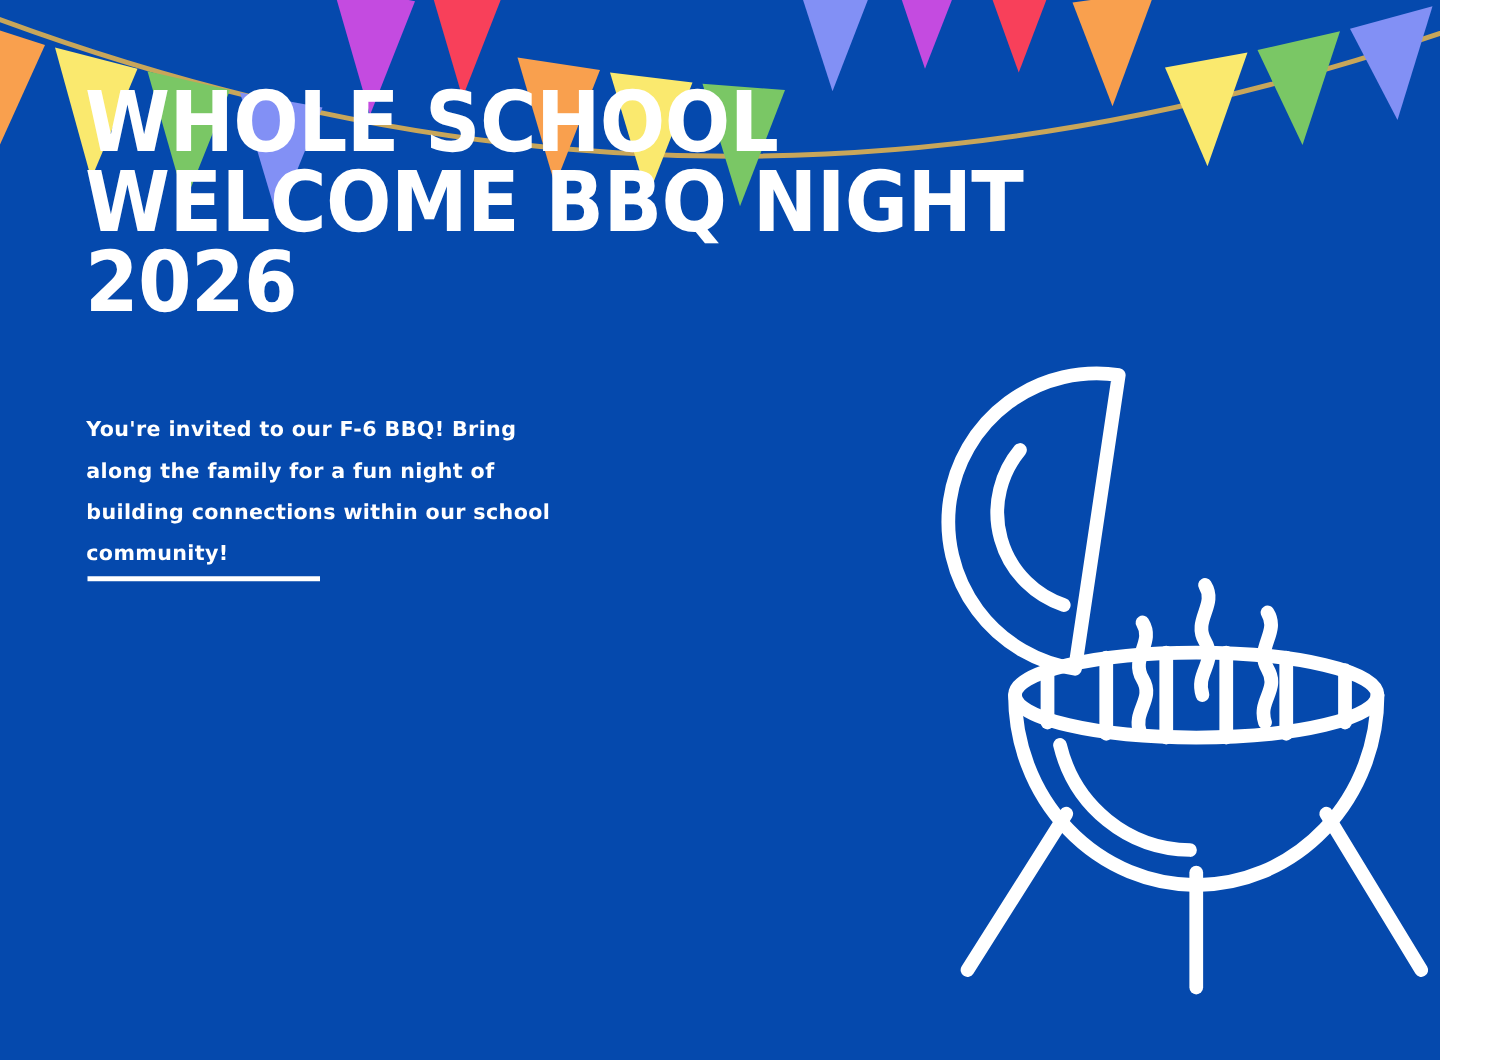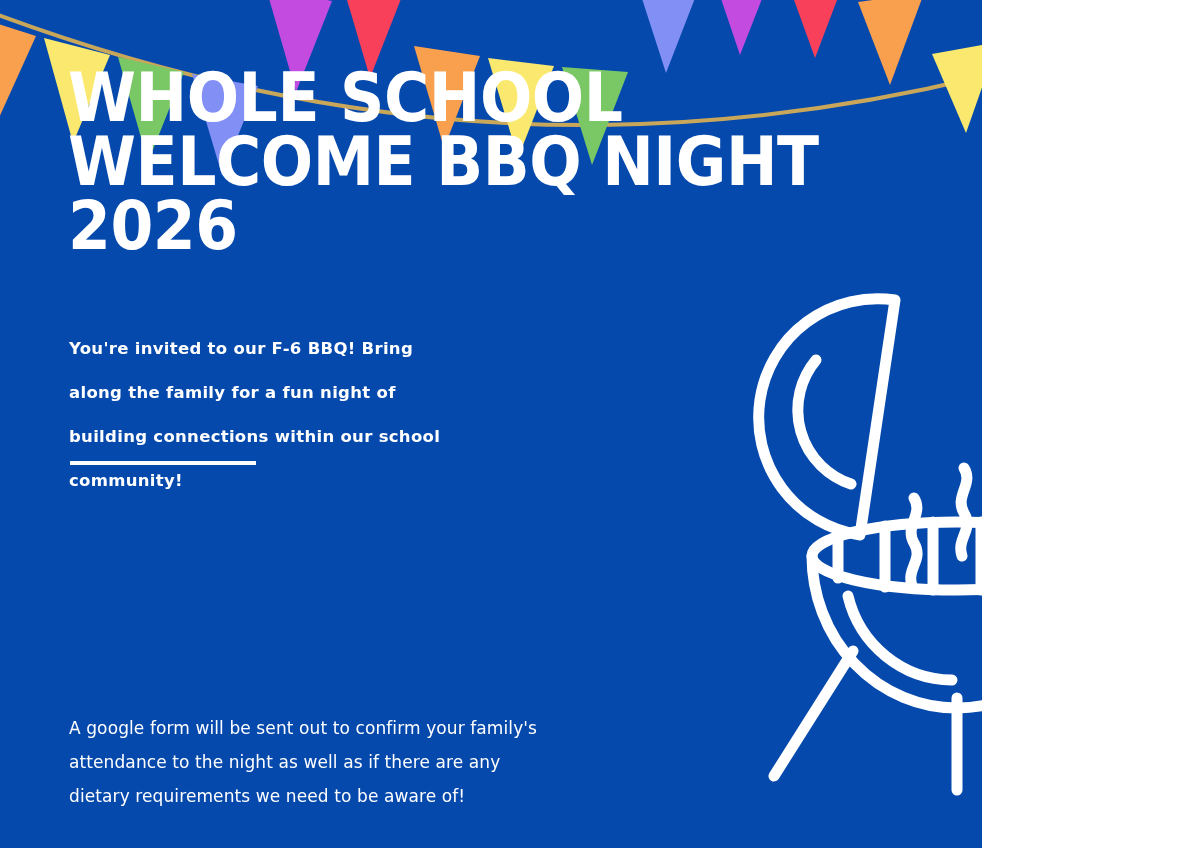--- a/index.html
+++ b/index.html
@@ -2,21 +2,21 @@
 <html><head>
 <meta charset="utf-8">
 <style>
   html, body {
     margin: 0;
     padding: 0;
     background: #ffffff;
   }
   #poster {
     position: relative;
-    width: 982px;
+    width: 1152px;
     height: 848px;
     overflow: hidden;
     background: #0549AD;
     font-family: "Liberation Sans", sans-serif;
     -webkit-font-smoothing: antialiased;
   }
 
   
   #bunting {
     position: absolute;
@@ -50,21 +50,21 @@
   
   #intro {
     position: absolute;
     left: 69px;
     top: 310px;
     width: 400px;
     color: #ffffff;
     font-family: "DejaVu Sans", sans-serif;
     font-weight: 700;
     font-size: 16.5px;
-    line-height: 44px;
+    line-height: 33px;
     letter-spacing: 0.3px;
   }
 
   
   #divider {
     position: absolute;
     left: 70px;
     top: 461px;
     width: 186px;
     height: 4px;
@@ -149,21 +149,20 @@
     <span class="hl-line">WHOLE SCHOOL</span>
     <span class="hl-line">WELCOME BBQ NIGHT</span>
     <span class="hl-line">2026</span>
   </div>
 
   <p id="intro">You're invited to our F-6 BBQ! Bring along the family for a fun night of building connections within our school community!</p>
 
   <div id="divider"></div>
 
 
-  <p id="footnote">A google form will be sent out to confirm your family's attendance to the night as well as if there are any dietary requirements we need to be aware of!</p>
 
   <svg id="grill" viewBox="0 0 400 540" xmlns="http://www.w3.org/2000/svg" fill="none" stroke="#FFFFFF" stroke-width="11" stroke-linecap="round" stroke-linejoin="round">
 
     <path d="M 108 267 A 112 112 0 1 1 143 32 L 108 267 Z"></path>
 
     <path d="M 64 92 A 78 78 0 0 0 99 216"></path>
 
     <path d="M 162 230 C 172 246 152 258 162 275 C 172 292 154 300 160 318"></path>
     <path d="M 212 200 C 222 216 202 228 212 245 C 222 262 204 270 210 288"></path>
     <path d="M 262 222 C 272 238 252 250 262 267 C 272 284 254 292 260 310"></path>

